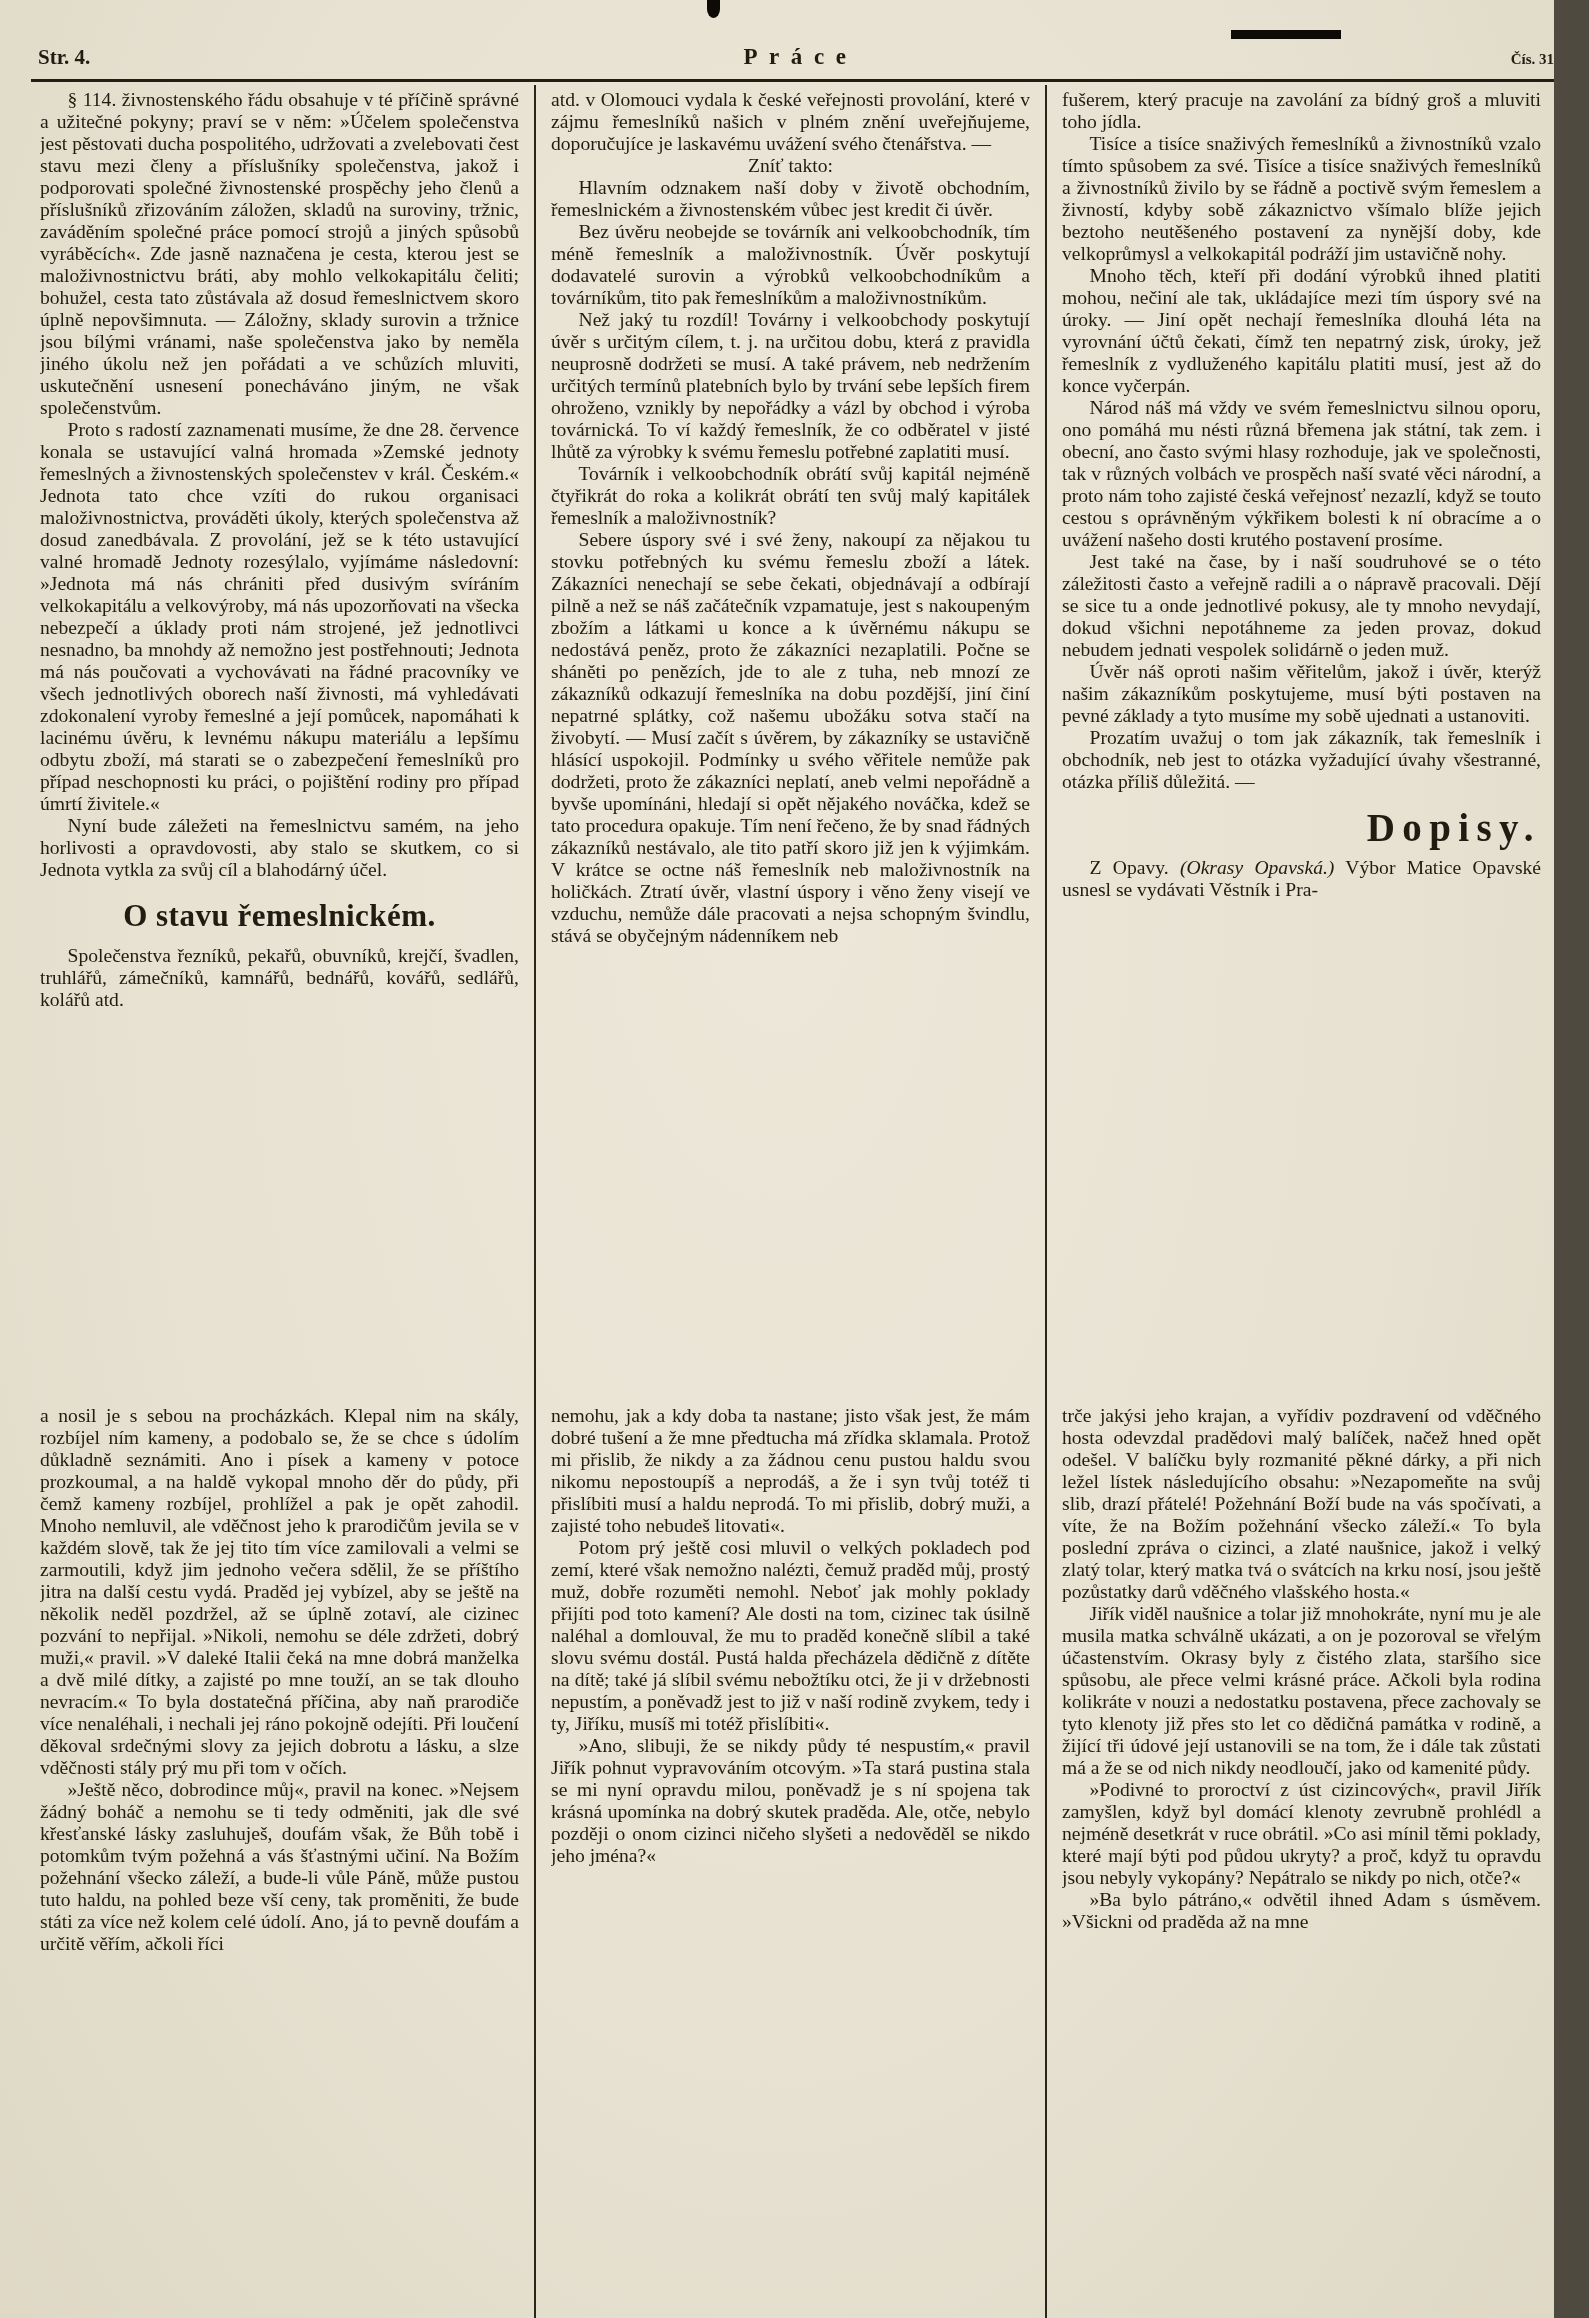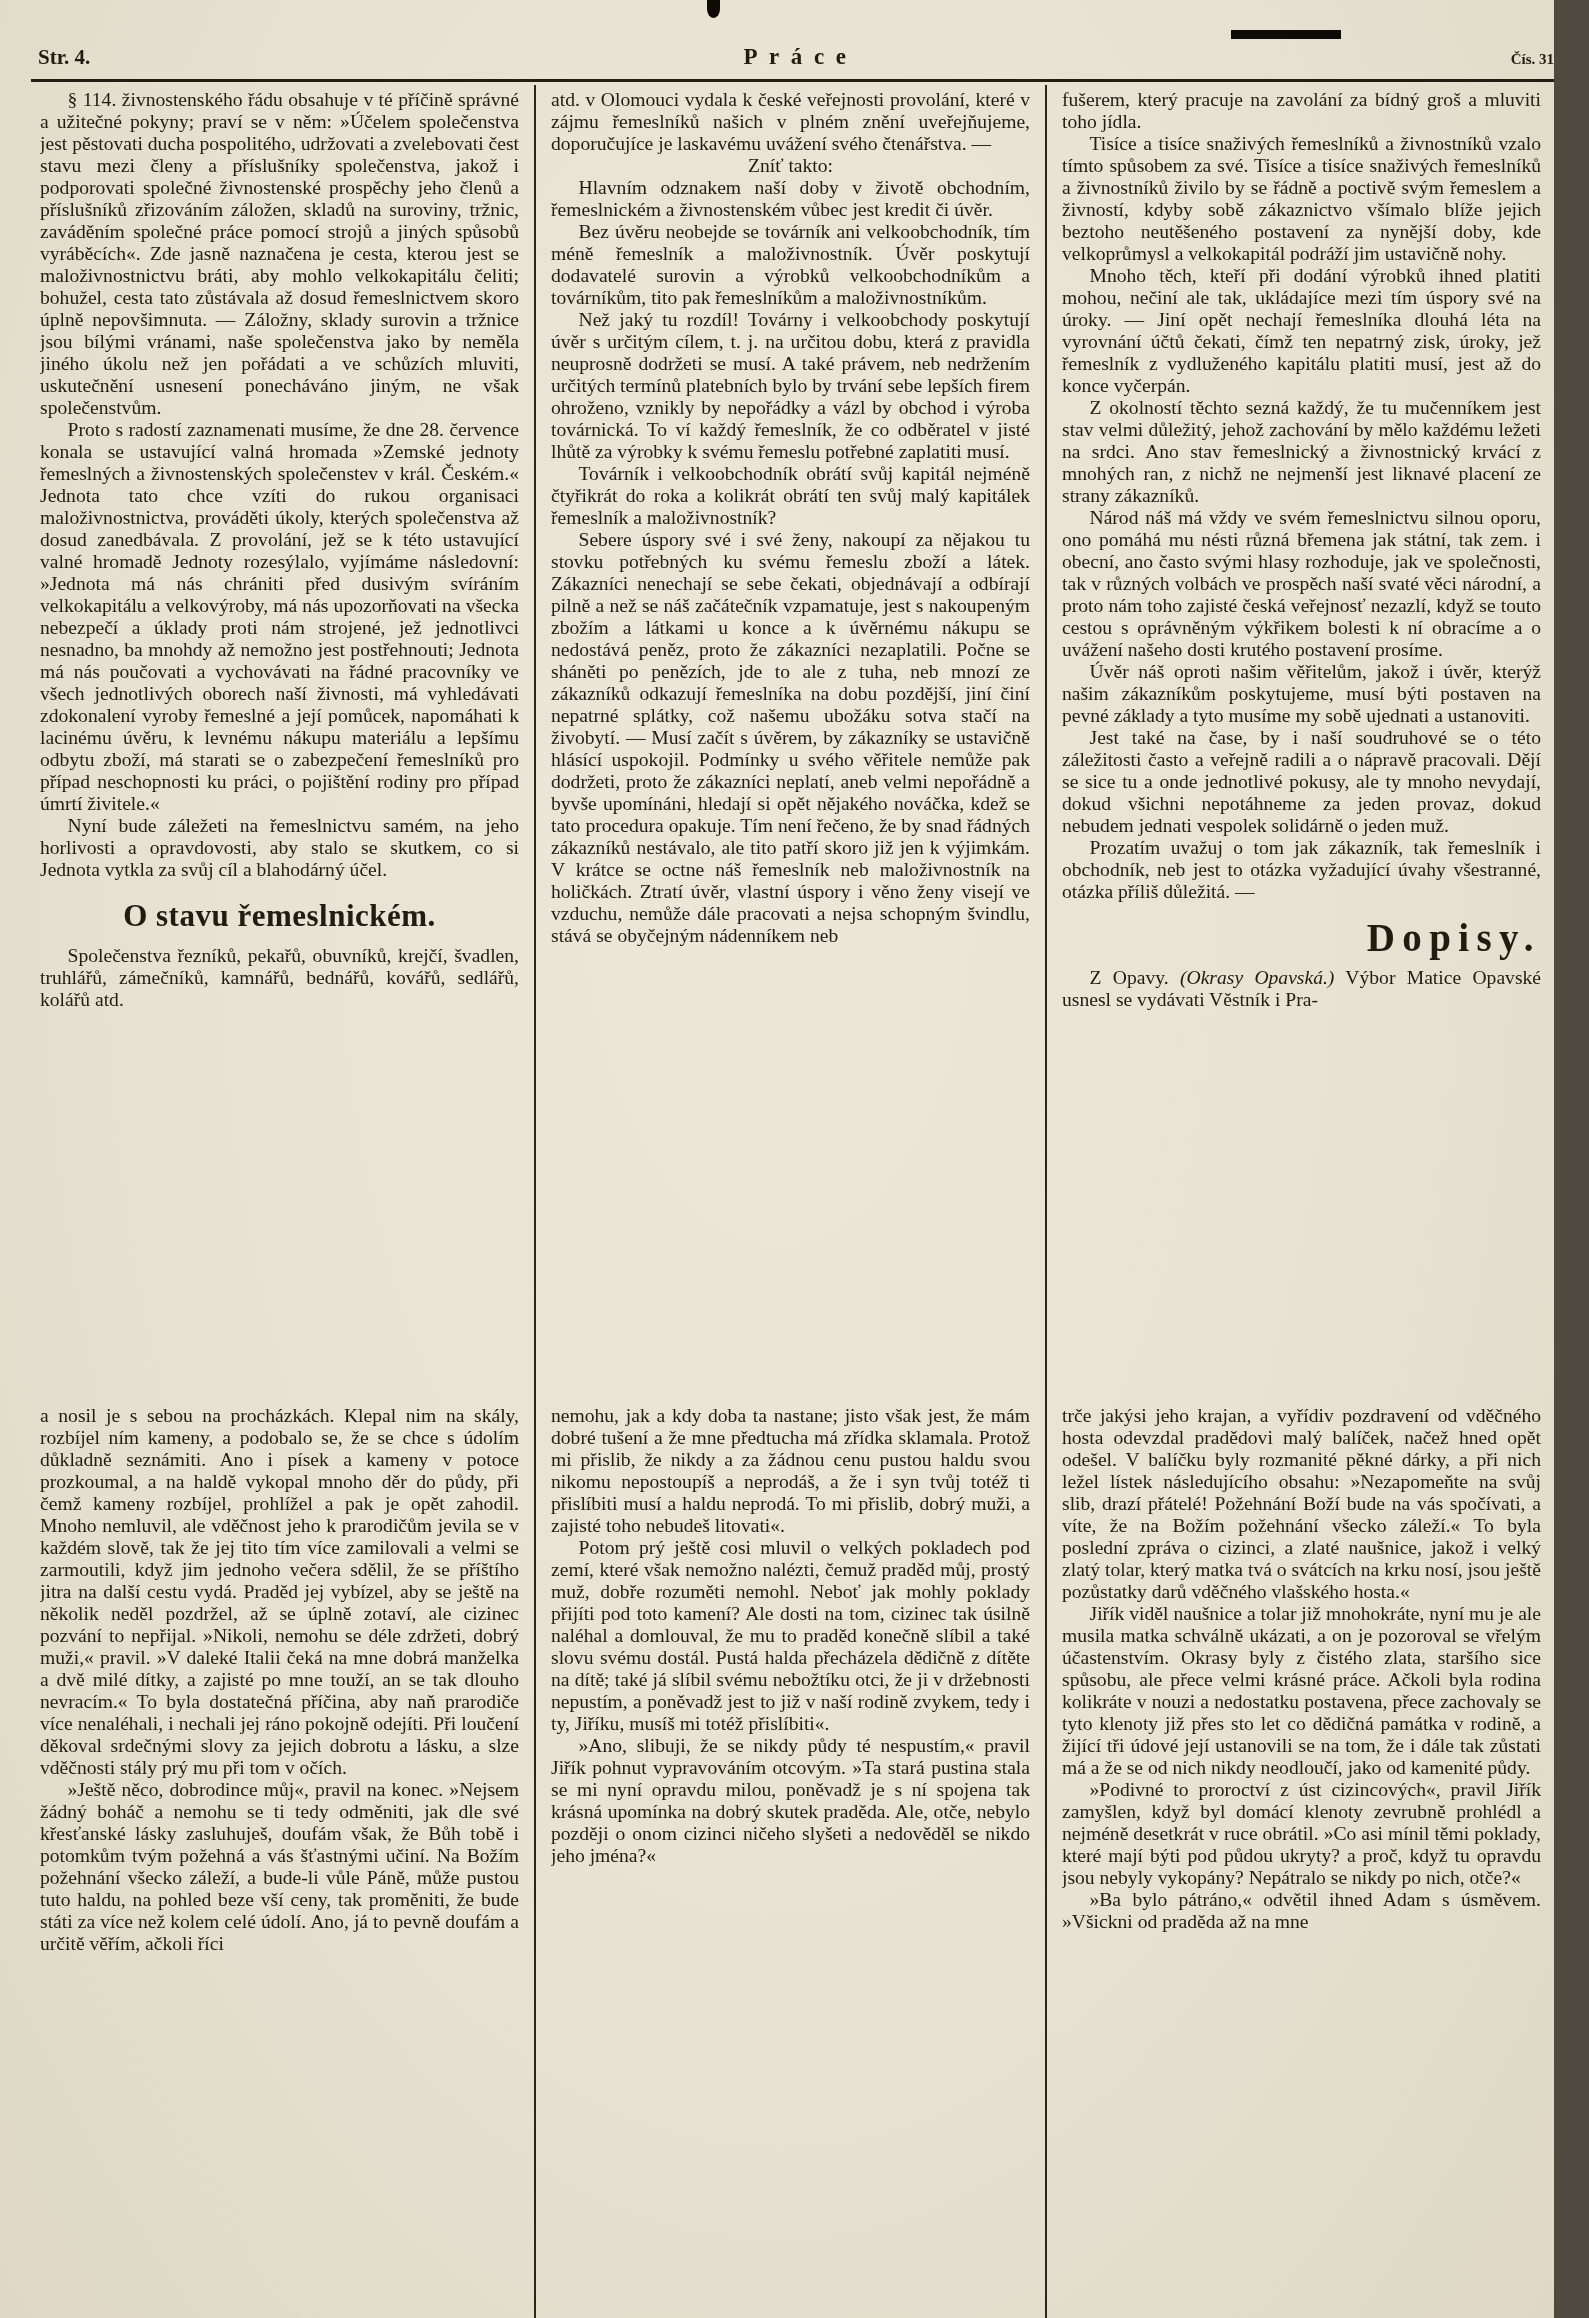--- a/index.html
+++ b/index.html
@@ -129,24 +129,23 @@
         <p>Továrník i velkoobchodník obrátí svůj kapitál nejméně čtyřikrát do roka a kolikrát obrátí ten svůj malý kapitálek řemeslník a maloživnostník?</p>
         <p>Sebere úspory své i své ženy, nakoupí za nějakou tu stovku potřebných ku svému řemeslu zboží a látek. Zákazníci nenechají se sebe čekati, objednávají a odbírají pilně a než se náš začátečník vzpamatuje, jest s nakoupeným zbožím a látkami u konce a k úvěrnému nákupu se nedostává peněz, proto že zákazníci nezaplatili. Počne se sháněti po penězích, jde to ale z tuha, neb mnozí ze zákazníků odkazují řemeslníka na dobu pozdější, jiní činí nepatrné splátky, což našemu ubožáku sotva stačí na živobytí. — Musí začít s úvěrem, by zákazníky se ustavičně hlásící uspokojil. Podmínky u svého věřitele nemůže pak dodržeti, proto že zákazníci neplatí, aneb velmi nepořádně a byvše upomínáni, hledají si opět nějakého nováčka, kdež se tato procedura opakuje. Tím není řečeno, že by snad řádných zákazníků nestávalo, ale tito patří skoro již jen k výjimkám. V krátce se octne náš řemeslník neb maloživnostník na holičkách. Ztratí úvěr, vlastní úspory i věno ženy visejí ve vzduchu, nemůže dále pracovati a nejsa schopným švindlu, stává se obyčejným nádenníkem neb</p>
       </div>
   </section>
 
   <section class="col top c3">
     <div class="paras cont">
         <p>fušerem, který pracuje na zavolání za bídný groš a mluviti toho jídla.</p>
         <p>Tisíce a tisíce snaživých řemeslníků a živnostníků vzalo tímto spůsobem za své. Tisíce a tisíce snaživých řemeslníků a živnostníků živilo by se řádně a poctivě svým řemeslem a živností, kdyby sobě zákaznictvo všímalo blíže jejich beztoho neutěšeného postavení za nynější doby, kde velkoprůmysl a velkokapitál podráží jim ustavičně nohy.</p>
         <p>Mnoho těch, kteří při dodání výrobků ihned platiti mohou, nečiní ale tak, ukládajíce mezi tím úspory své na úroky. — Jiní opět nechají řemeslníka dlouhá léta na vyrovnání účtů čekati, čímž ten nepatrný zisk, úroky, jež řemeslník z vydluženého kapitálu platiti musí, jest až do konce vyčerpán.</p>
-        <p>Z okolností těchto sezná každý, že tu mučenníkem jest stav velmi důležitý, jehož zachování by mělo každému ležeti na srdci. Ano stav řemeslnický a živnostnický krvácí z mnohých ran, z nichž ne nejmenší jest liknavé placení ze strany zákazníků.</p>
         <p>Národ náš má vždy ve svém řemeslnictvu silnou oporu, ono pomáhá mu nésti různá břemena jak státní, tak zem. i obecní, ano často svými hlasy rozhoduje, jak ve společnosti, tak v různých volbách ve prospěch naší svaté věci národní, a proto nám toho zajisté česká veřejnosť nezazlí, když se touto cestou s oprávněným výkřikem bolesti k ní obracíme a o uvážení našeho dosti krutého postavení prosíme.</p>
+        <p>Jest také na čase, by i naší soudruhové se o této záležitosti často a veřejně radili a o nápravě pracovali. Dějí se sice tu a onde jednotlivé pokusy, ale ty mnoho nevydají, dokud všichni nepotáhneme za jeden provaz, dokud nebudem jednati vespolek solidárně o jeden muž.</p>
         <p>Úvěr náš oproti našim věřitelům, jakož i úvěr, kterýž našim zákazníkům poskytujeme, musí býti postaven na pevné základy a tyto musíme my sobě ujednati a ustanoviti.</p>
-        <p>Jest také na čase, by i naší soudruhové se o této záležitosti často a veřejně radili a o nápravě pracovali. Dějí se sice tu a onde jednotlivé pokusy, ale ty mnoho nevydají, dokud všichni nepotáhneme za jeden provaz, dokud nebudem jednati vespolek solidárně o jeden muž.</p>
         <p>Prozatím uvažuj o tom jak zákazník, tak řemeslník i obchodník, neb jest to otázka vyžadující úvahy všestranné, otázka příliš důležitá. —</p>
       </div>
     <h2 class="dopisy-heading">Dopisy.</h2>
     <p class="lead"><span class="b">Z Opavy.</span><span class="i"> (Okrasy Opavská.)</span><span> Výbor Matice Opavské usnesl se vydávati Věstník i Pra-</span></p>
   </section>
 
   <section class="col bottom c1">
     <div class="paras cont">
         <p>a nosil je s sebou na procházkách. Klepal nim na skály, rozbíjel ním kameny, a podobalo se, že se chce s údolím důkladně seznámiti. Ano i písek a kameny v potoce prozkoumal, a na haldě vykopal mnoho děr do půdy, při čemž kameny rozbíjel, prohlížel a pak je opět zahodil. Mnoho nemluvil, ale vděčnost jeho k prarodičům jevila se v každém slově, tak že jej tito tím více zamilovali a velmi se zarmoutili, když jim jednoho večera sdělil, že se příštího jitra na další cestu vydá. Praděd jej vybízel, aby se ještě na několik neděl pozdržel, až se úplně zotaví, ale cizinec pozvání to nepřijal. »Nikoli, nemohu se déle zdržeti, dobrý muži,« pravil. »V daleké Italii čeká na mne dobrá manželka a dvě milé dítky, a zajisté po mne touží, an se tak dlouho nevracím.« To byla dostatečná příčina, aby naň prarodiče více nenaléhali, i nechali jej ráno pokojně odejíti. Při loučení děkoval srdečnými slovy za jejich dobrotu a lásku, a slze vděčnosti stály prý mu při tom v očích.</p>
         <p>»Ještě něco, dobrodince můj«, pravil na konec. »Nejsem žádný boháč a nemohu se ti tedy odměniti, jak dle své křesťanské lásky zasluhuješ, doufám však, že Bůh tobě i potomkům tvým požehná a vás šťastnými učiní. Na Božím požehnání všecko záleží, a bude-li vůle Páně, může pustou tuto haldu, na pohled beze vší ceny, tak proměniti, že bude státi za více než kolem celé údolí. Ano, já to pevně doufám a určitě věřím, ačkoli říci</p>

